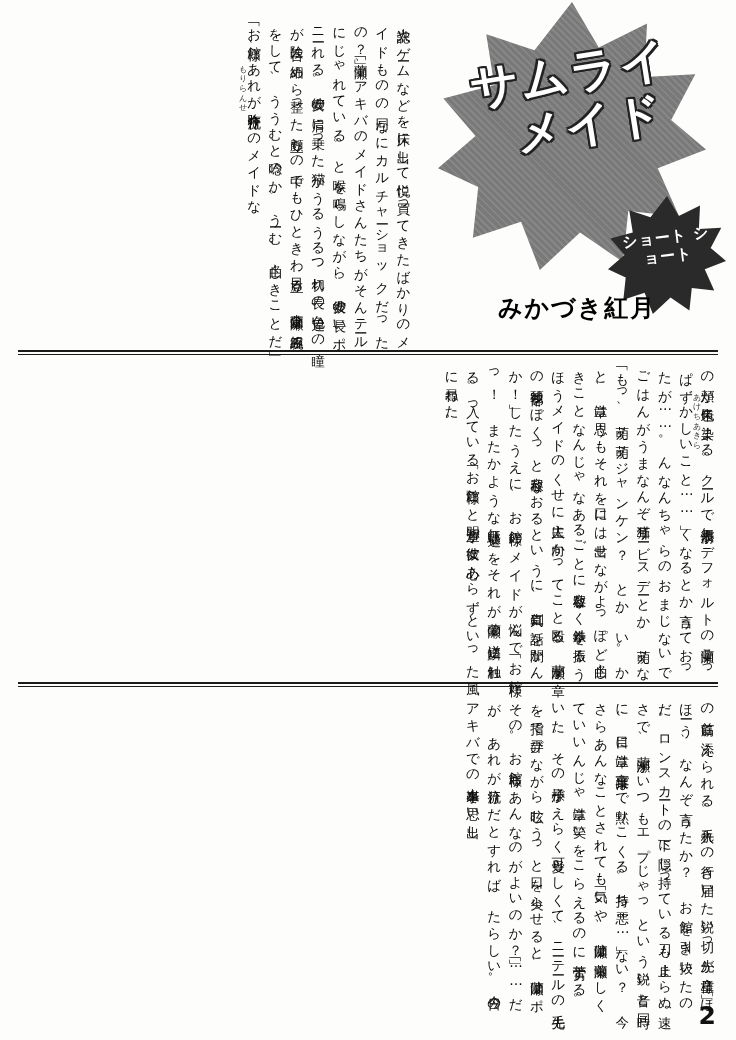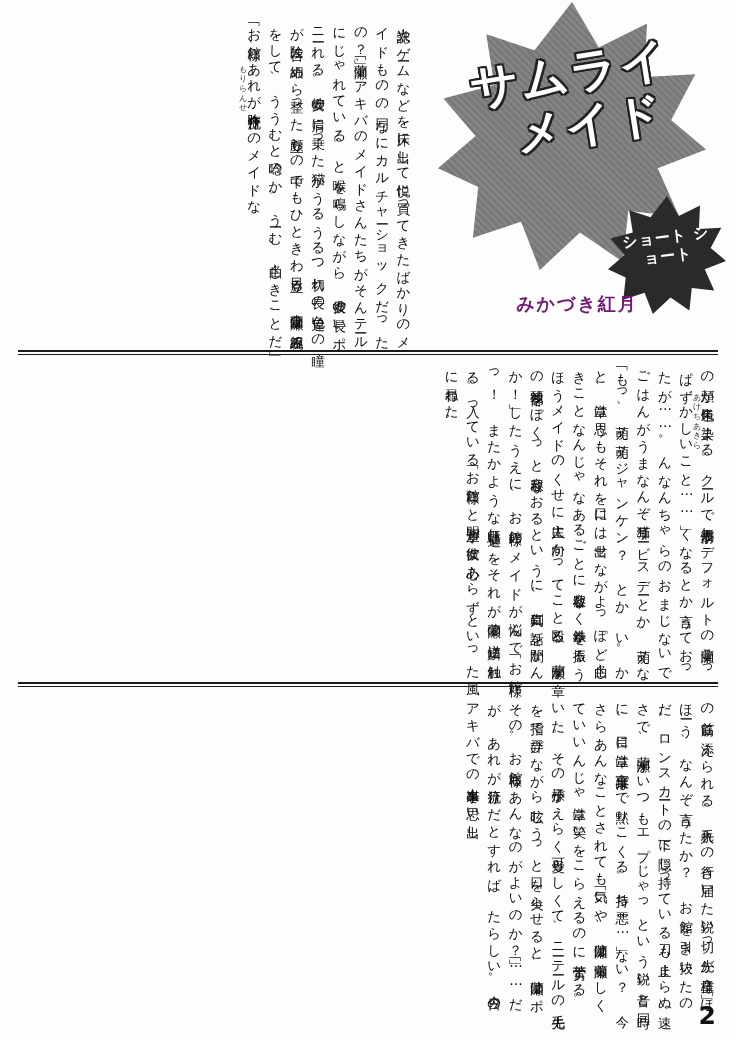--- a/index.html
+++ b/index.html
@@ -96,23 +96,23 @@
     letter-spacing: 1px;
   }
   .author {
     position: absolute;
     left: 24px;
     top: 292px;
     width: 270px;
     text-align: center;
     font-family: "DejaVu Sans", "Liberation Sans", sans-serif;
     font-weight: bold;
-    font-size: 18px;
+    font-size: 24px;
     letter-spacing: 2px;
-    color: #701a75;
+    color: #000000;
   }
 
   
   .rule {
     position: absolute;
     left: 18px;
     width: 700px;
     border-top: 2px solid #1b1b1b;
     border-bottom: 1px solid #1b1b1b;
     height: 2px;

